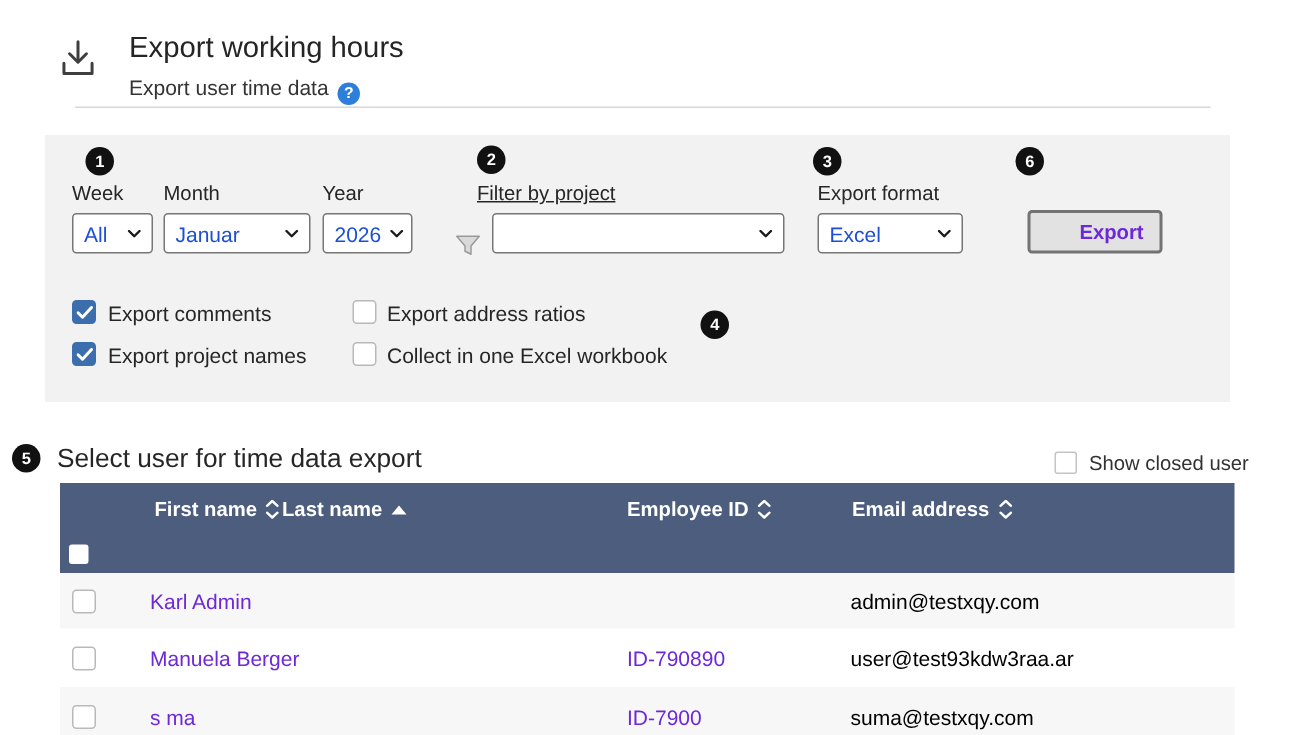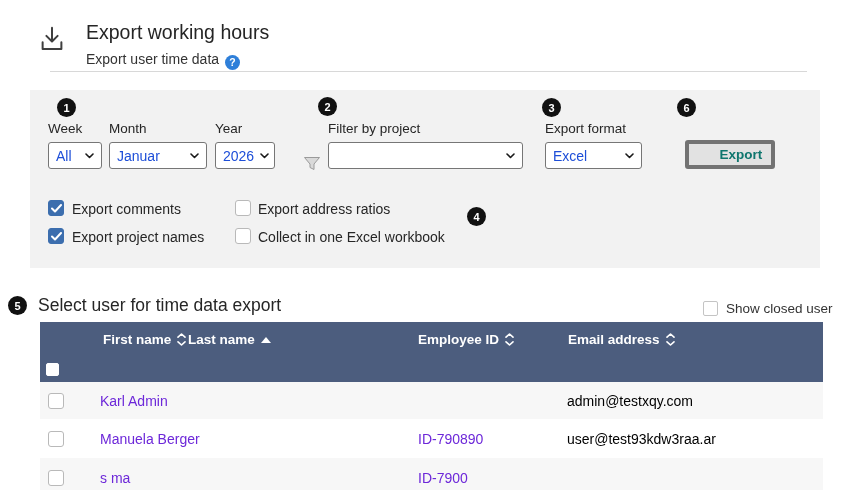--- a/index.html
+++ b/index.html
@@ -32,22 +32,22 @@
   
   .panel { background:#f2f2f2; }
   .field-label { font-size:13.5px; color:#262626; }
   .select {
     height:27px; background:#fff; border:1px solid #767676; border-radius:3px;
     display:flex; align-items:center; justify-content:space-between;
     padding:0 7px; font-size:14px; color:#1d4ed8; cursor:pointer;
   }
   .select .chev { flex:0 0 auto; margin-left:6px; display:flex; }
   .btn {
-    background:#e2e2e2; border:4px solid #737373; border-radius:3px;
-    font-size:13.5px; font-weight:bold; color:#0f766e;
+    background:#e2e2e2; border:2px solid #737373; border-radius:3px;
+    font-size:13.5px; font-weight:bold; color:#6d28d9;
     display:flex; align-items:center; justify-content:center; cursor:pointer;
     font-family:"Liberation Sans", sans-serif;
     padding-left:22px;
   }
 
   
   .cb {
     width:16px; height:16px; border-radius:3px; background:#fff;
     border:1px solid #b9b9b9; display:flex; align-items:center; justify-content:center;
     cursor:pointer;
@@ -97,21 +97,21 @@
 
   <div class="abs badge" style="left:57px; top:98px;">1</div>
   <div class="abs badge" style="left:318px; top:97px;">2</div>
   <div class="abs badge" style="left:542px; top:98px;">3</div>
   <div class="abs badge" style="left:677px; top:98px;">6</div>
   <div class="abs badge" style="left:467px; top:207px;">4</div>
 
   <div class="abs field-label" style="left:48px; top:121px;">Week</div>
   <div class="abs field-label" style="left:109px; top:121px;">Month</div>
   <div class="abs field-label" style="left:215px; top:121px;">Year</div>
-  <div class="abs field-label" style="left:328px; top:121px;">Filter by project</div>
+  <div class="abs field-label" style="left:318px; top:121px;text-decoration:underline;">Filter by project</div>
   <div class="abs field-label" style="left:545px; top:121px;">Export format</div>
 
   <div class="abs select" style="left:48px; top:142px; width:54px;">
     <span>All</span>
     <span class="chev">
         <svg width="9" height="6" viewBox="0 0 9 6" fill="none" stroke="#1a1a1a" stroke-width="1.6" stroke-linecap="round" stroke-linejoin="round">
           <path d="M1 1 L4.5 4.5 L8 1"></path>
         </svg>
       </span>
   </div>
@@ -243,16 +243,17 @@
       <span class="cell" style="left:378px;">ID-790890</span>
       <span class="cell email" style="left:527px;">user@test93kdw3raa.ar</span>
     </div>
 
     <div class="row alt" style="top:136px; height:40px;">
       <span class="cb" style="left:8px;">
         
       </span>
       <span class="cell" style="left:60px;"><span>s</span> <span>ma</span></span>
       <span class="cell" style="left:378px;">ID-7900</span>
+      <span class="cell email" style="left:527px;">suma@testxqy.com</span>
     </div>
   </div>
 
 </div>
 
 </body></html>

